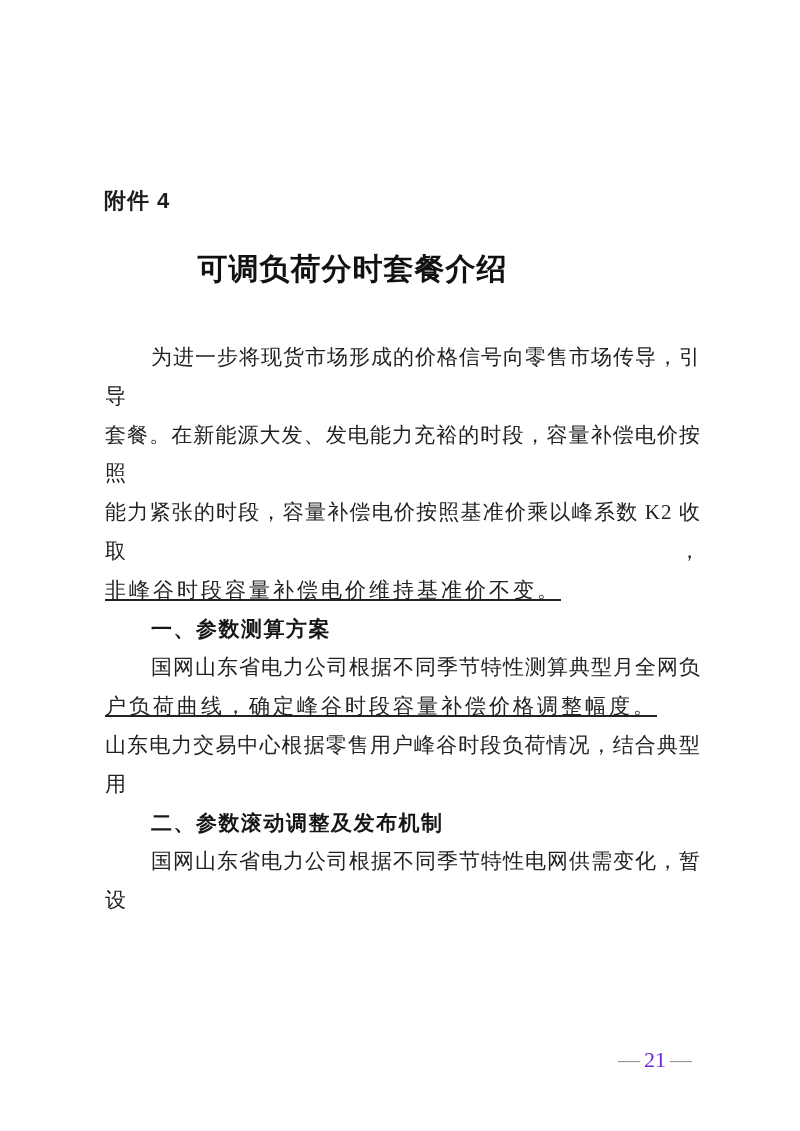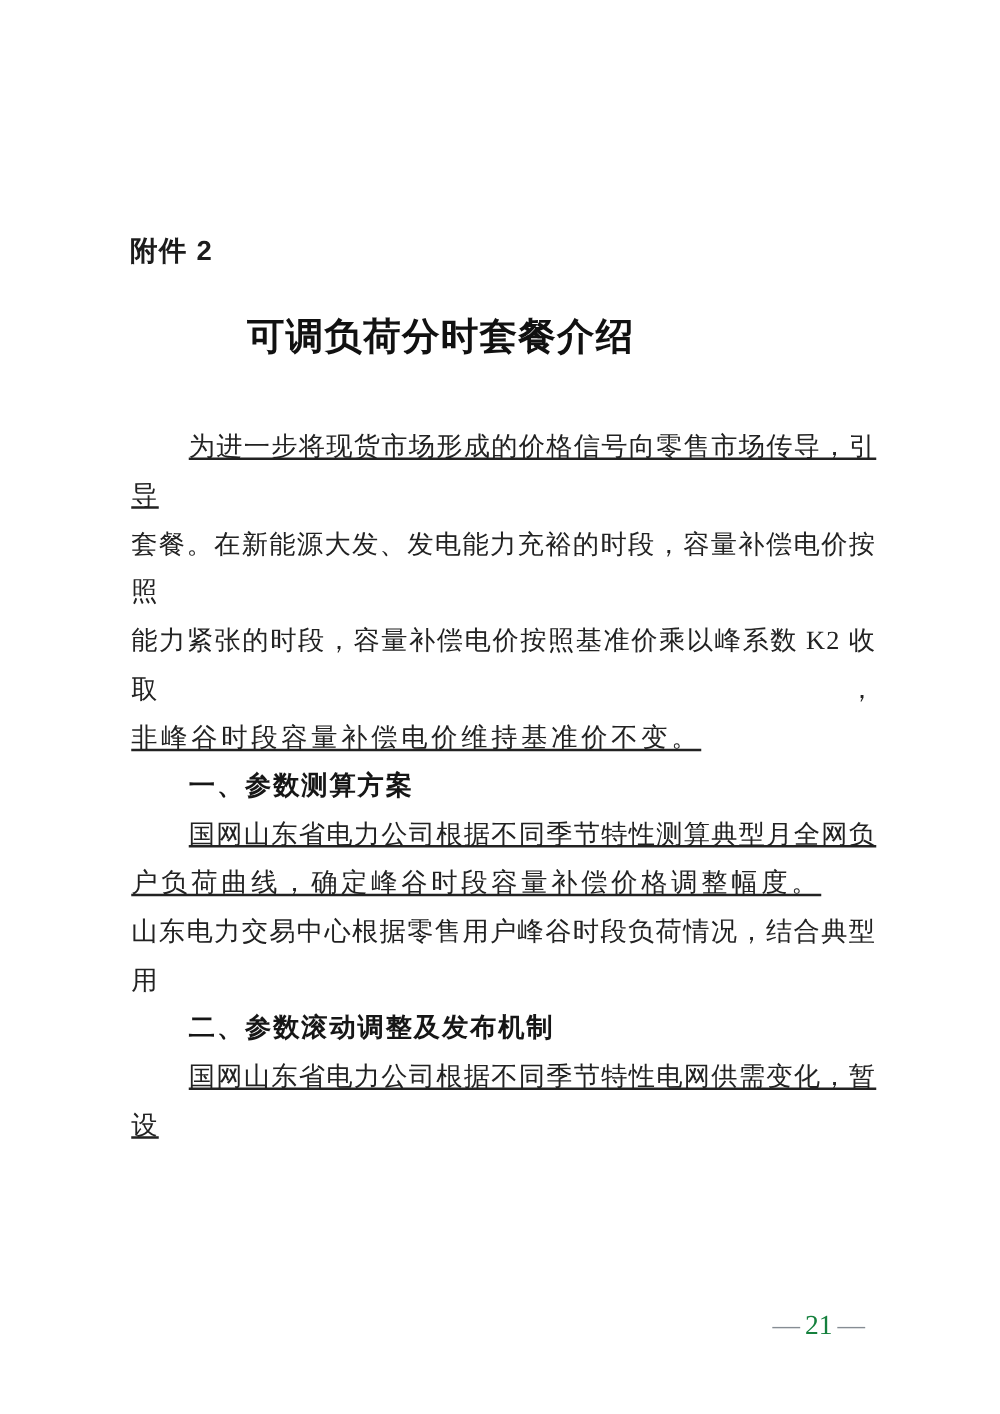--- a/index.html
+++ b/index.html
@@ -47,21 +47,20 @@
     line-height: 38.8px;
   }
   .line {
     text-align: justify;
     text-align-last: justify;
     letter-spacing: 1px;
     white-space: normal;
   }
   .line.first {
     text-indent: 46px;
-    text-decoration: underline;
   }
   .line.endpara {
     text-align: left;
     text-align-last: left;
     letter-spacing: 3px;
     text-decoration: underline;
   }
   .section-heading {
     font-family: "Liberation Sans", "DejaVu Sans", sans-serif;
     font-weight: 700;
@@ -78,30 +77,30 @@
     right: 108px;
     font-size: 22px;
     line-height: 28px;
     word-spacing: 5px;
     white-space: nowrap;
   }
   .footer .dash {
     color: #868d94;
   }
   .footer .num {
-    color: #15803d;
+    color: #6d28d9;
     padding: 0 4px;
   }
 </style>
 </head>
 <body>
 
 <div class="page">
 
-  <div class="attachment-label">附件 2</div>
+  <div class="attachment-label">附件 4</div>
 
   <div class="doc-title">可调负荷分时套餐介绍</div>
 
   <div class="doc-body">
 
     <div class="line first">为进一步将现货市场形成的价格信号向零售市场传导，引导</div>
     <div class="line">套餐。在新能源大发、发电能力充裕的时段，容量补偿电价按照</div>
     <div class="line">能力紧张的时段，容量补偿电价按照基准价乘以峰系数 K2 收取，</div>
     <div class="line endpara">非峰谷时段容量补偿电价维持基准价不变。</div>
 

